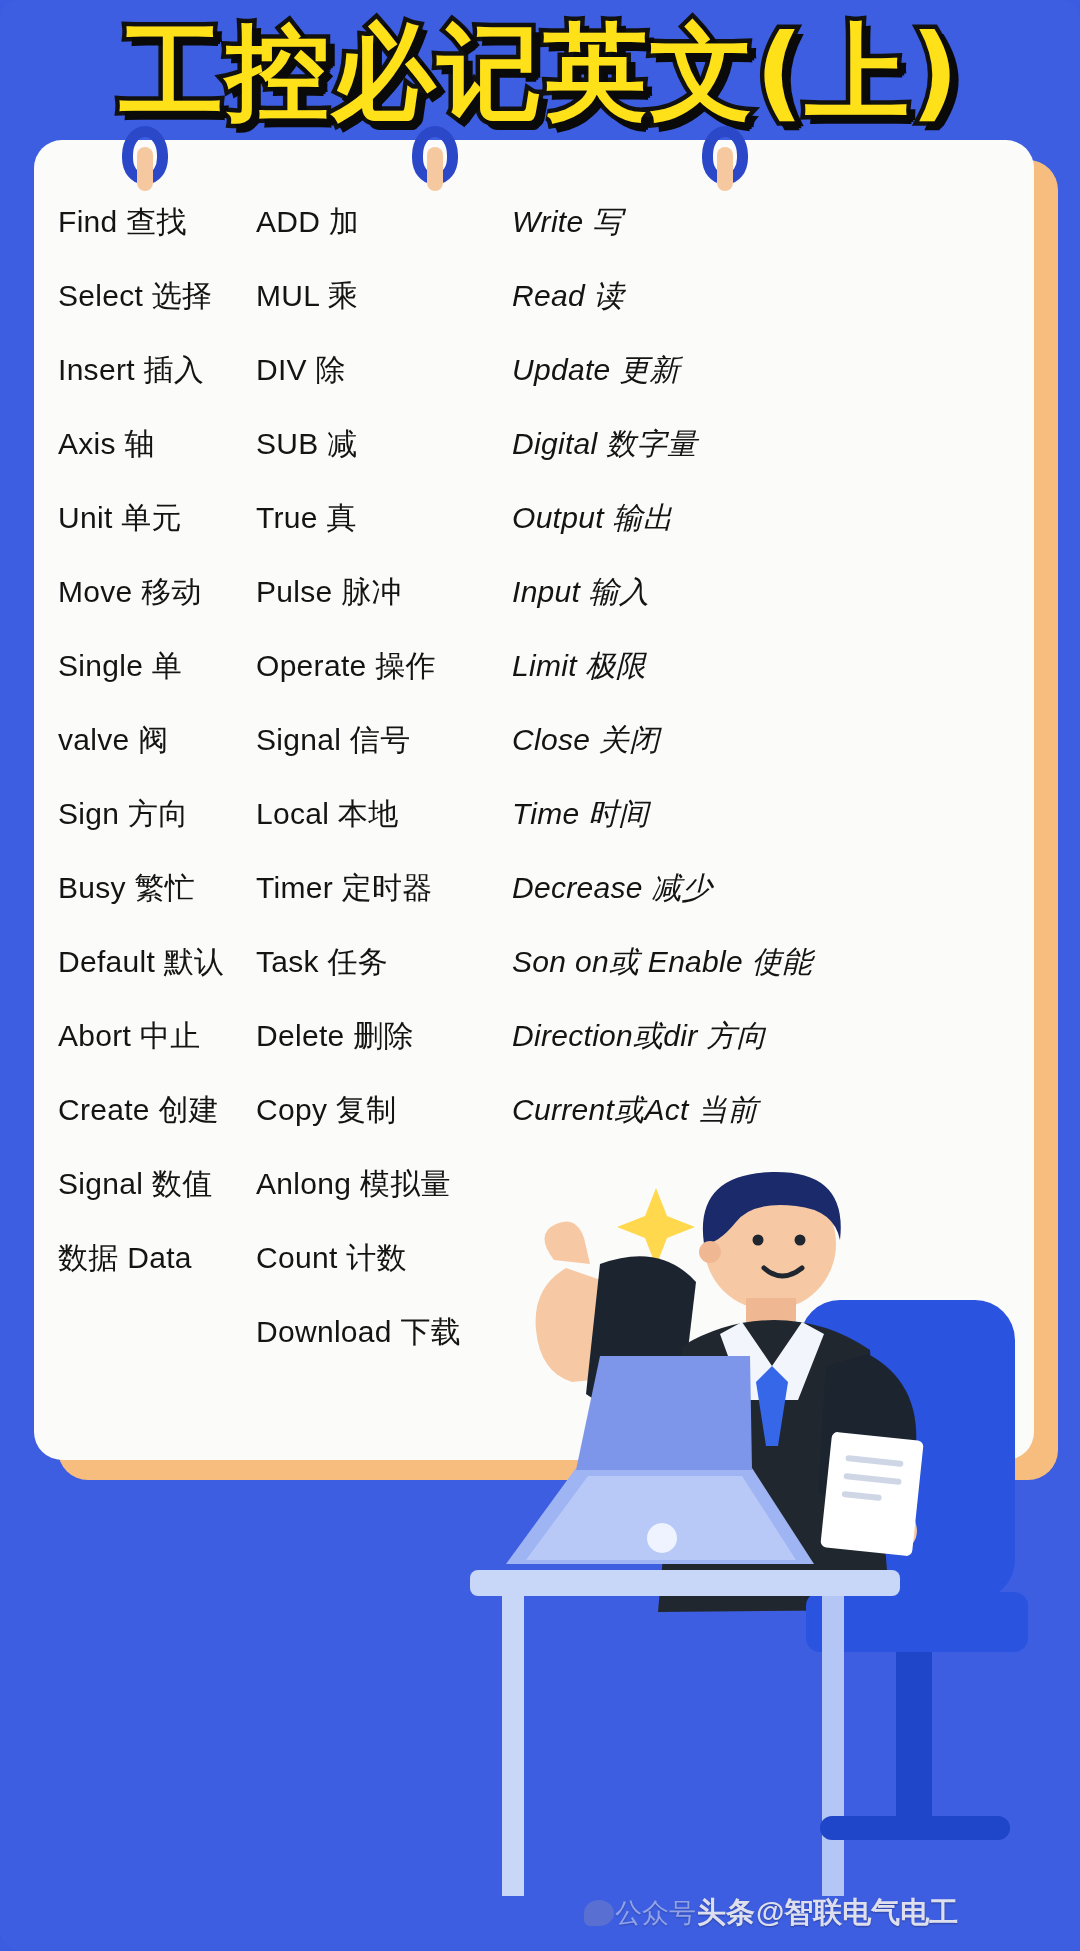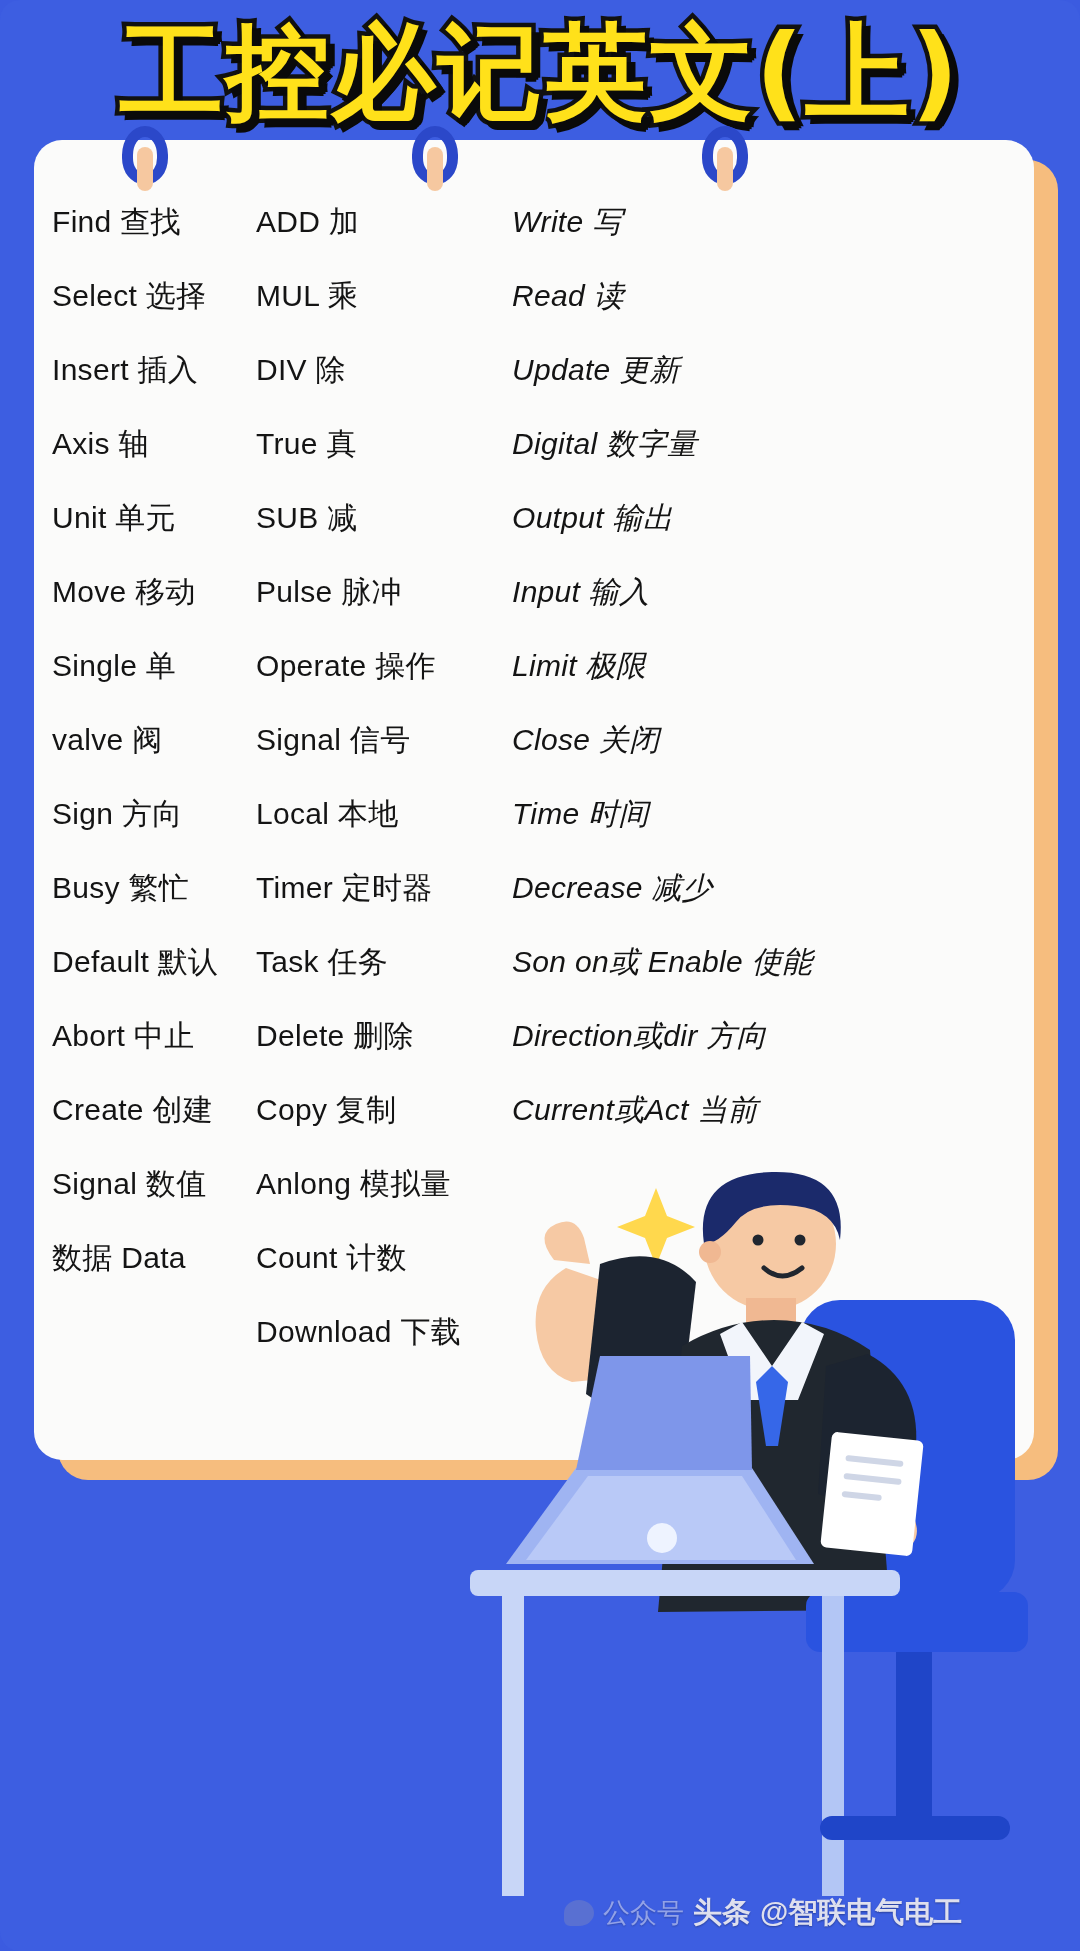--- a/index.html
+++ b/index.html
@@ -95,40 +95,40 @@
   }
   .word-row{
     height:74px;
     display:flex;
     align-items:center;
     font-size:30px;
     color:#141414;
     white-space:nowrap;
     letter-spacing:0.3px;
   }
-  #col-1{ padding-left:18px; }
+  #col-1{ padding-left:24px; }
   #col-2{ padding-left:0px;text-align:right; }
   #col-3{ padding-left:0px;font-style:italic; }
 
   
   #illustration{
     position:absolute;
     left:470px; top:1140px;
     width:610px; height:811px;
     z-index:3;
   }
 
   
   #watermark{
     position:absolute;
-    left:564px; top:1893px;
+    left:584px; top:1893px;
     z-index:20;
     display:flex;
     align-items:center;
-    gap:9px;
+    gap:1px;
     font-size:29px;
     color:#eceaf0;
     font-weight:bold;
     opacity:.92;
     text-shadow:0 1px 2px rgba(0,0,0,.35);
     white-space:nowrap;
     justify-content:center;
   }
   #wm-gongzhonghao{
     color:#b9c0ea;
@@ -234,22 +234,22 @@
       <div class="word-row">Abort 中止</div>
       <div class="word-row">Create 创建</div>
       <div class="word-row">Signal 数值</div>
       <div class="word-row">数据 Data</div>
     </div>
 
     <div class="word-col" id="col-2">
       <div class="word-row">ADD 加</div>
       <div class="word-row">MUL 乘</div>
       <div class="word-row">DIV 除</div>
+      <div class="word-row">SUB 减</div>
       <div class="word-row">True 真</div>
-      <div class="word-row">SUB 减</div>
       <div class="word-row">Pulse 脉冲</div>
       <div class="word-row">Operate 操作</div>
       <div class="word-row">Signal 信号</div>
       <div class="word-row">Local 本地</div>
       <div class="word-row">Timer 定时器</div>
       <div class="word-row">Task 任务</div>
       <div class="word-row">Delete 删除</div>
       <div class="word-row">Copy 复制</div>
       <div class="word-row">Anlong 模拟量</div>
       <div class="word-row">Count 计数</div>

